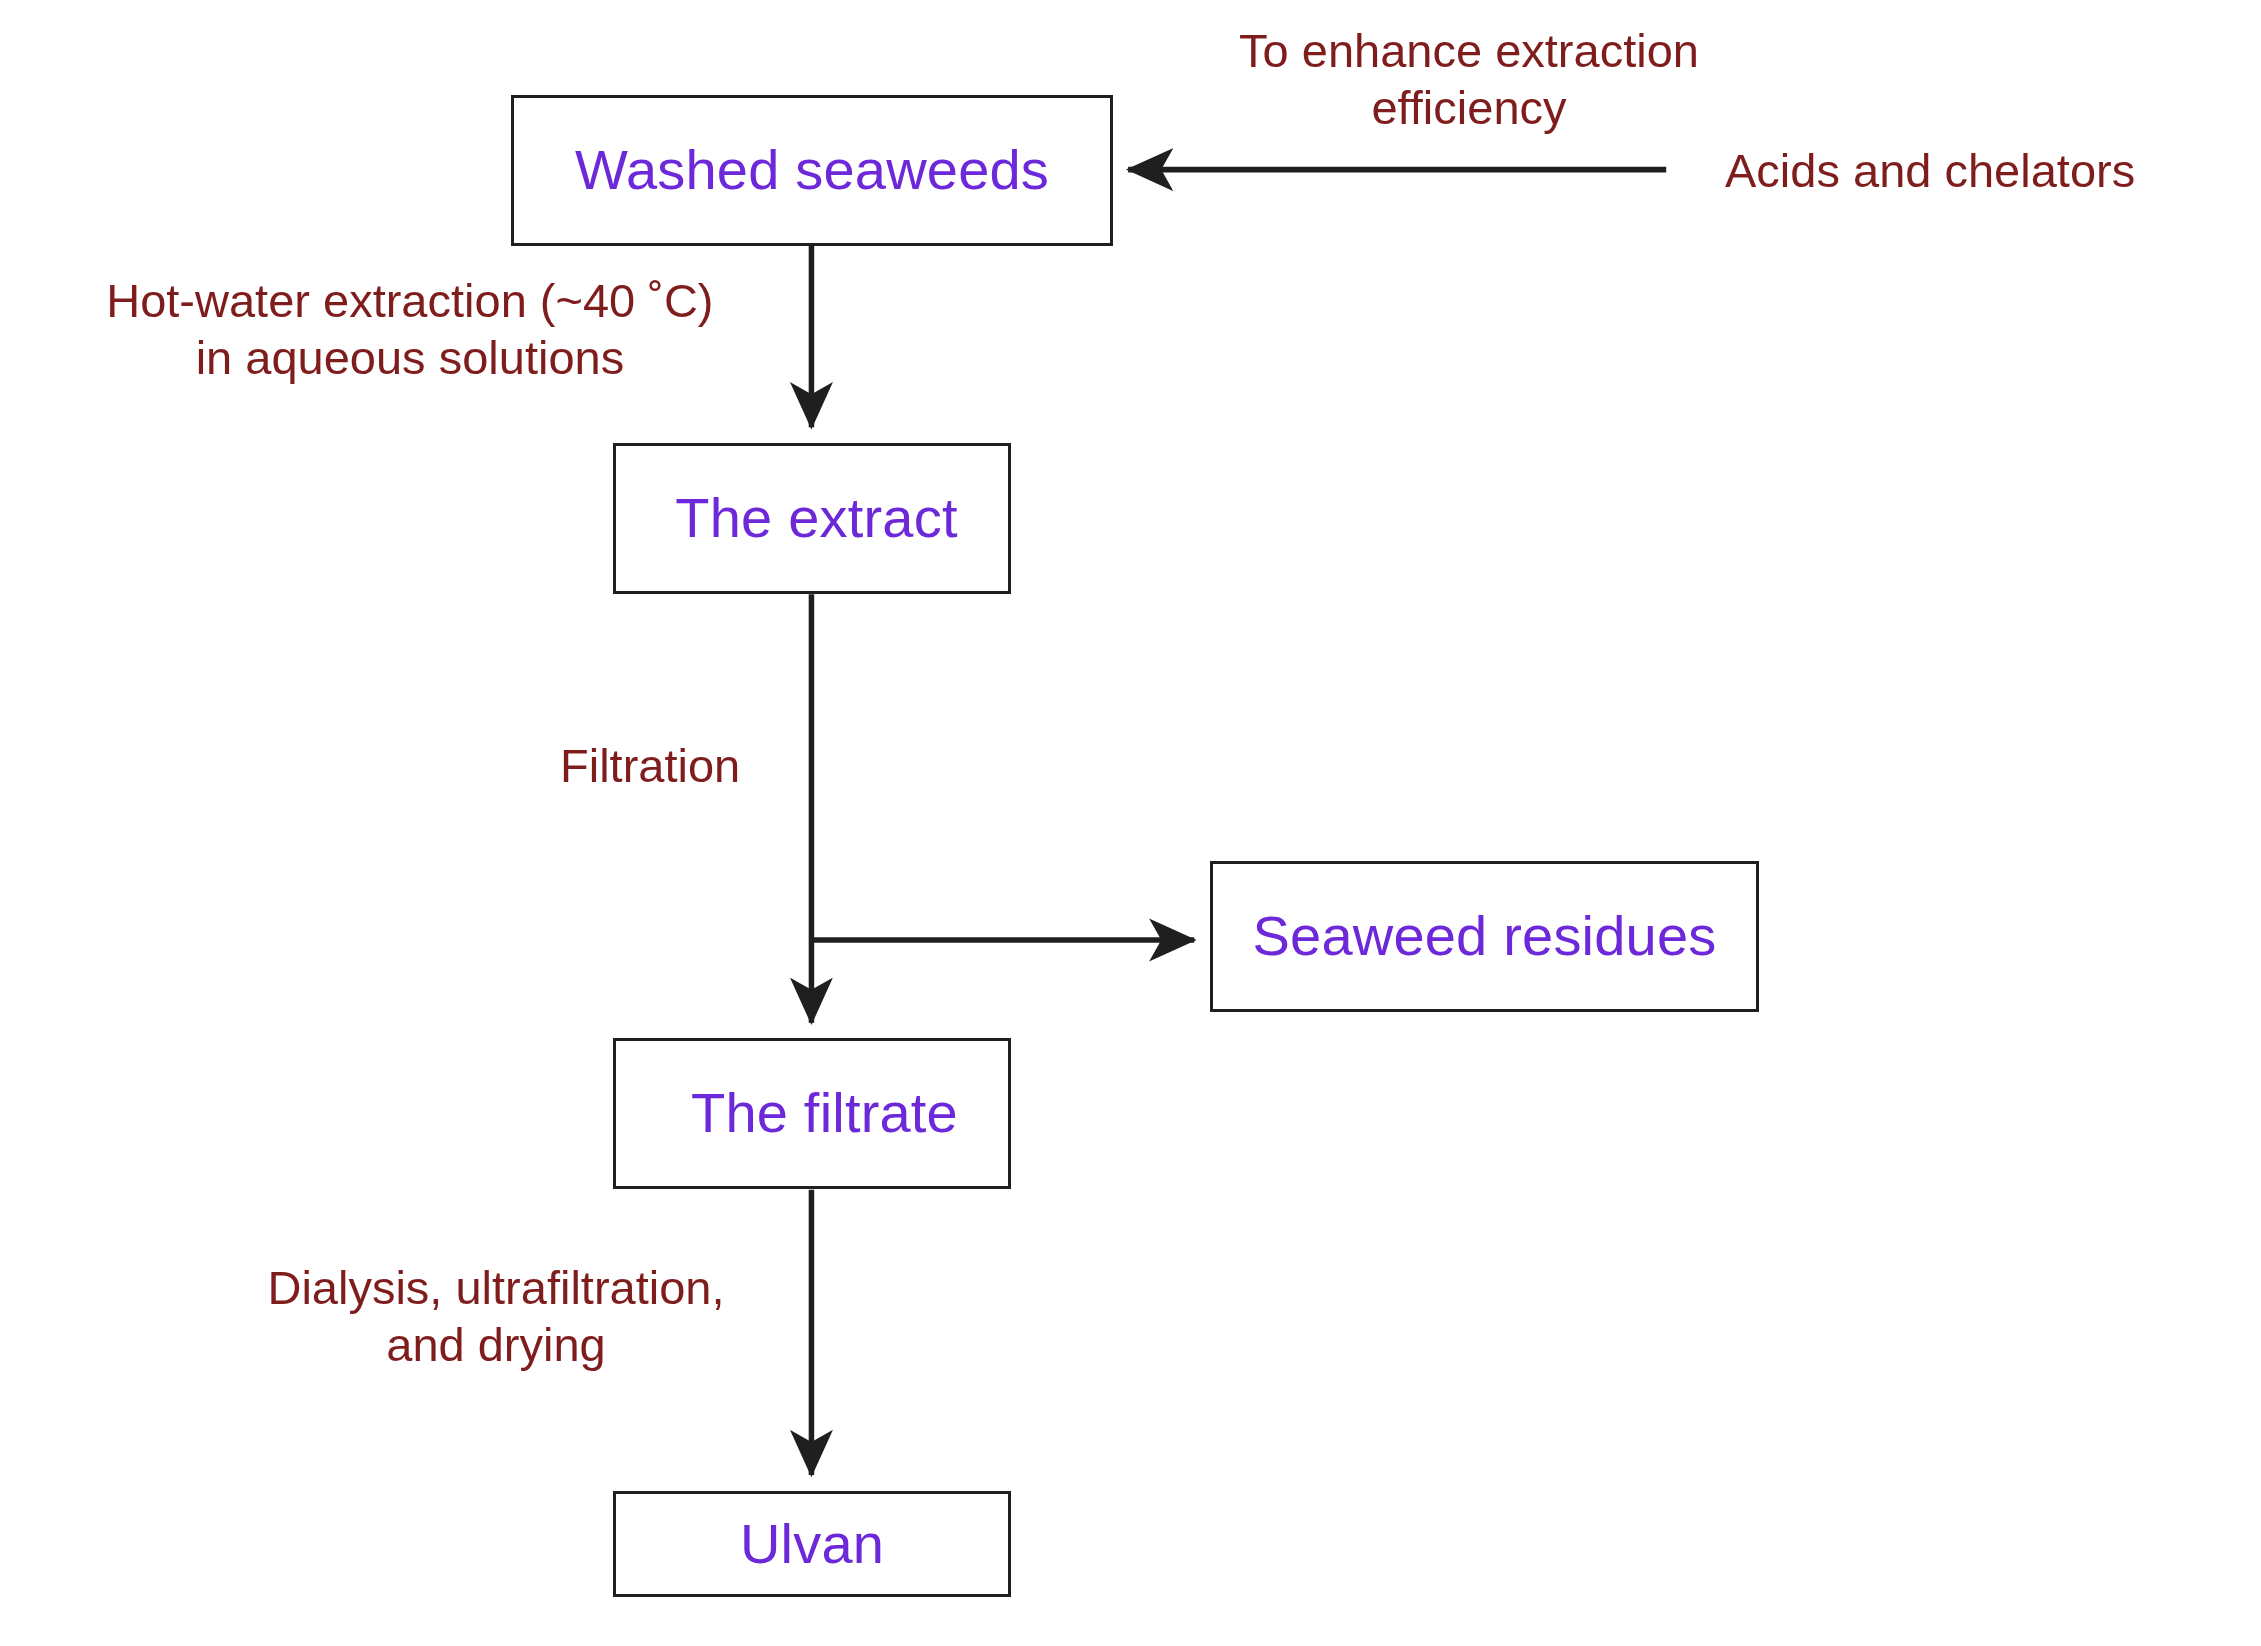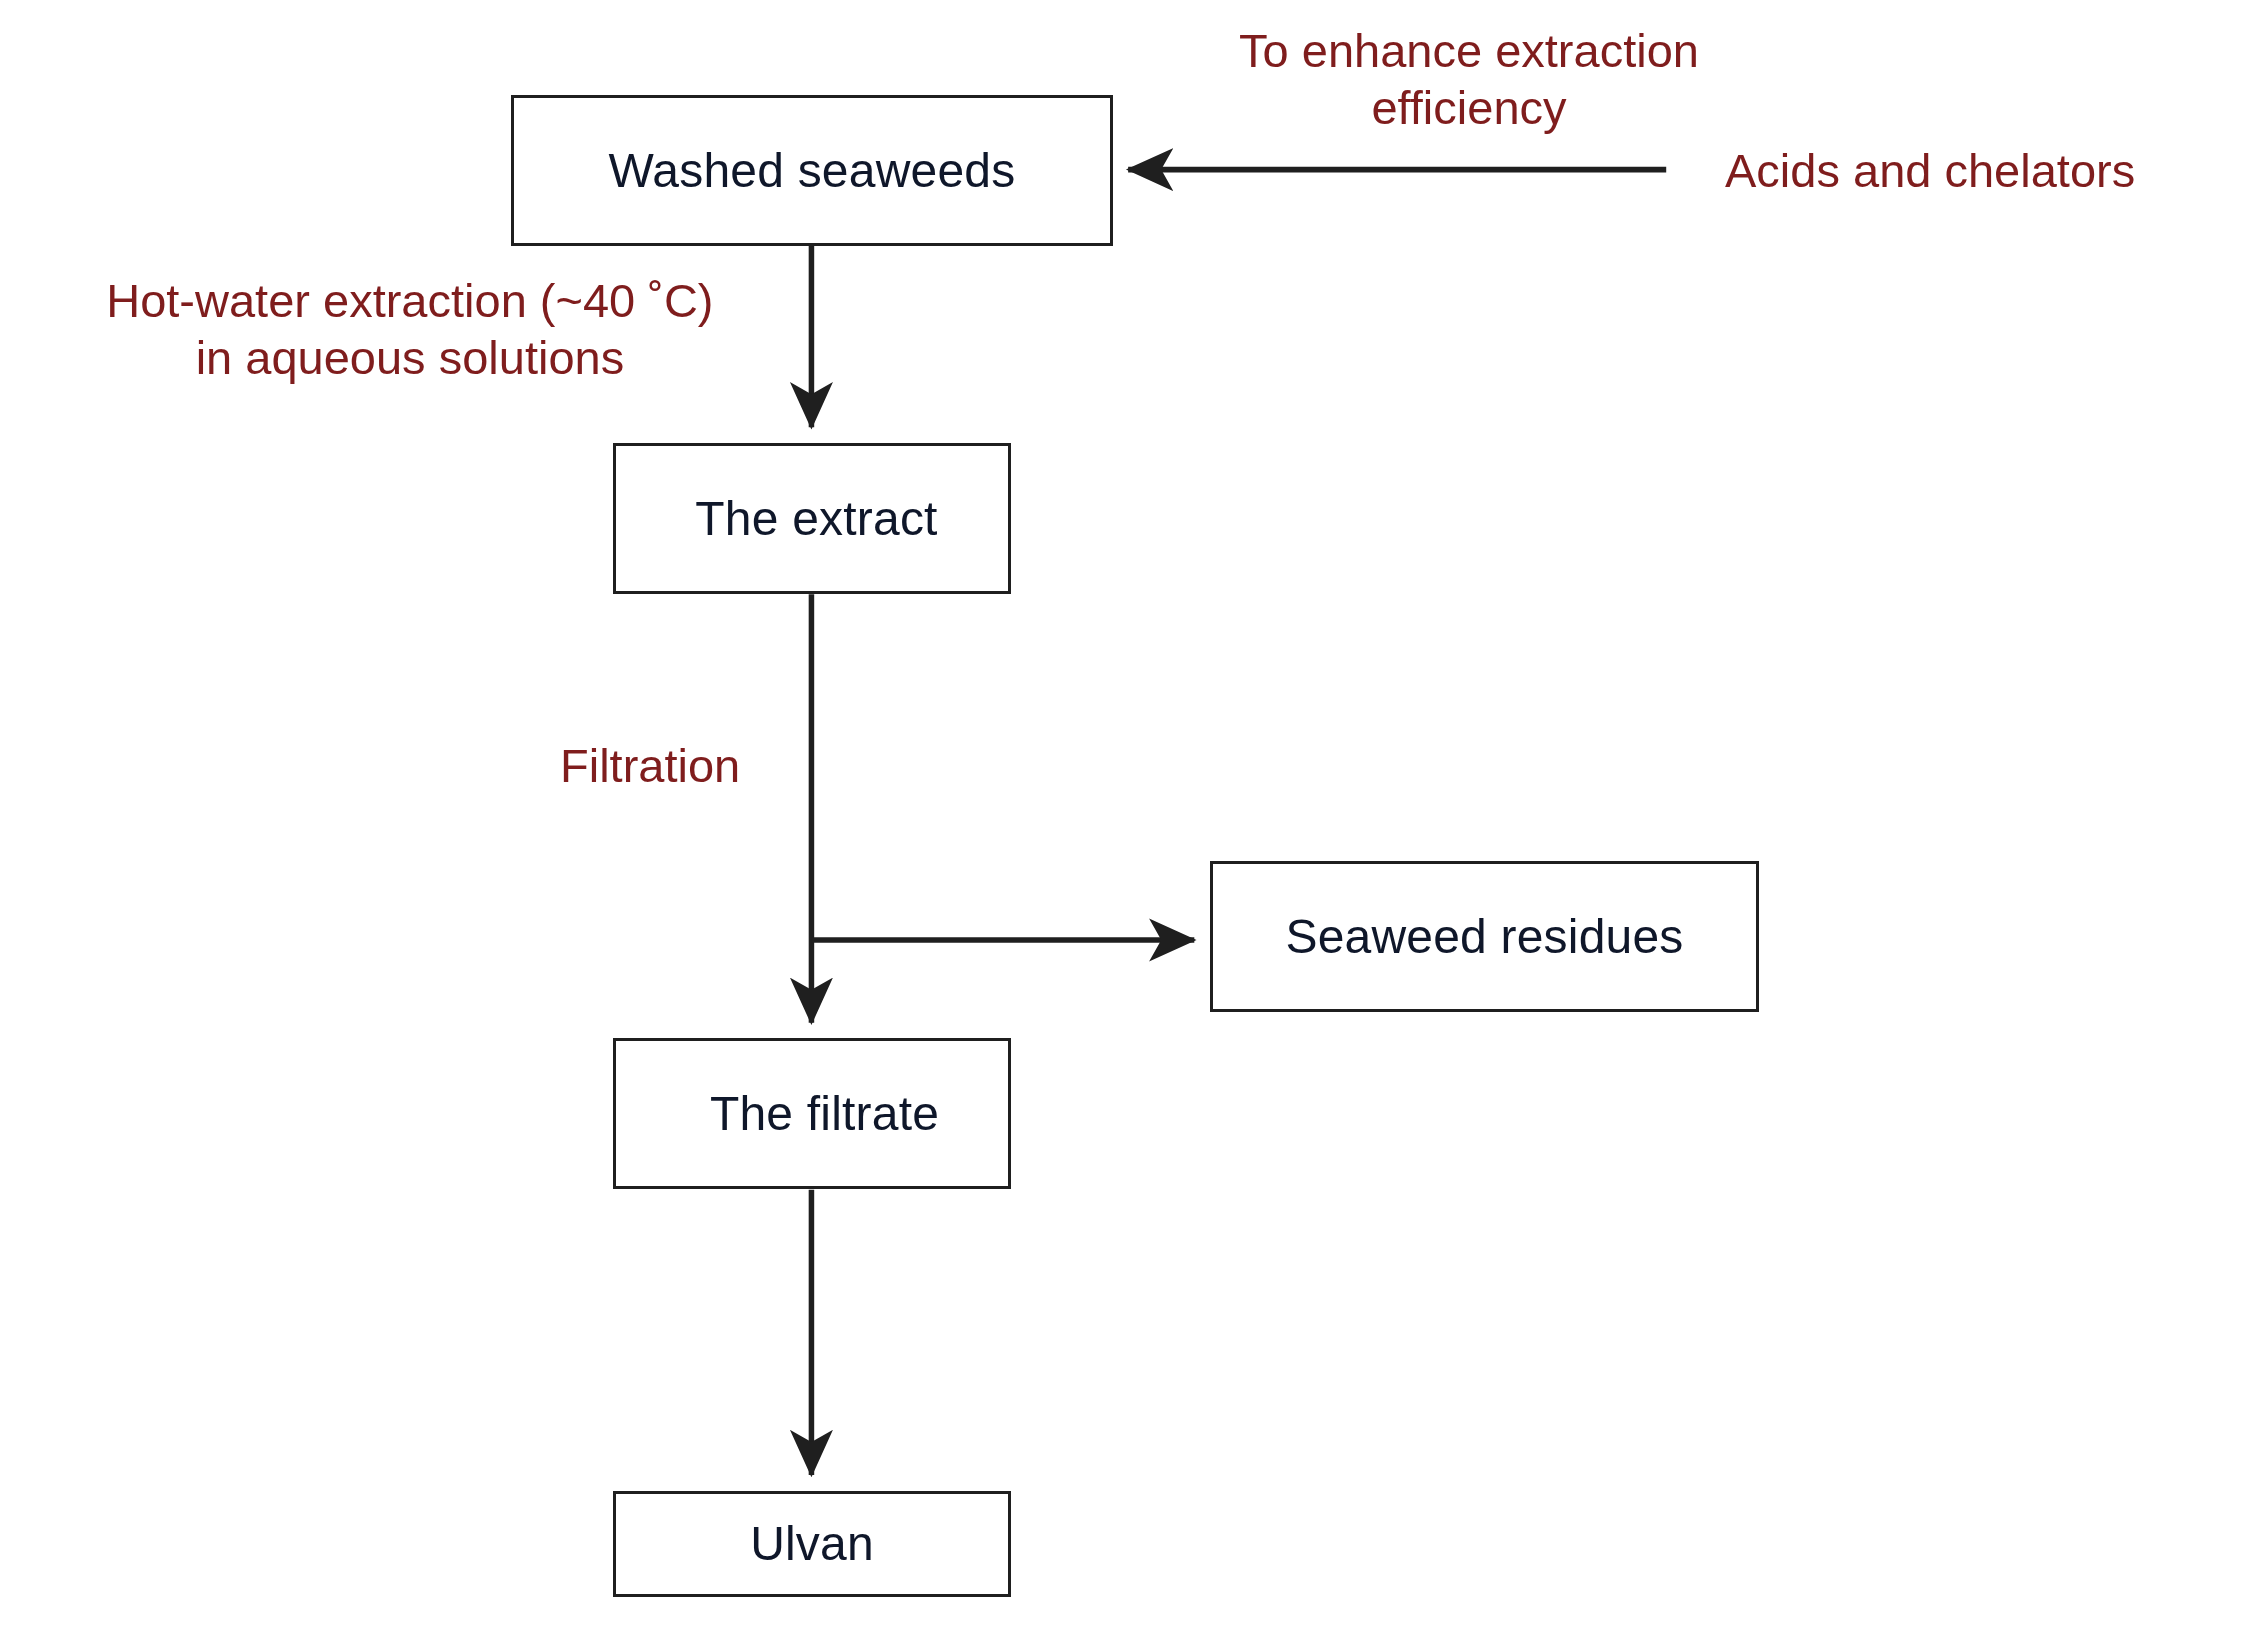--- a/index.html
+++ b/index.html
@@ -28,24 +28,24 @@
     position: absolute;
     box-sizing: border-box;
     border: 3.9px solid #1f1f1f;
     background: #ffffff;
     display: flex;
     align-items: center;
     justify-content: center;
     text-align: center;
   }
   .node-label {
-    font-size: 48px;
+    font-size: 56px;
     line-height: 1.15;
     letter-spacing: 0.2px;
-    color: #0f172a;
+    color: #6d28d9;
     white-space: nowrap;
   }
   .edge-label {
     position: absolute;
     font-size: 47px;
     line-height: 1.22;
     color: #7f1d1d;
     white-space: pre-line;
   }
   .el-center { text-align: center; }
@@ -97,15 +97,17 @@
   <div class="edge-label el-left" style="left:1725px; top:142px; width:520px;">Acids and chelators</div>
 
   <div class="edge-label el-center" style="left:1158px; top:22px; width:622px;">To enhance extraction
 efficiency</div>
 
   <div class="edge-label el-center" style="left:7.9px; top:272px; width:804px;">Hot-water extraction (~40 ˚C)
 in aqueous solutions</div>
 
   <div class="edge-label el-left" style="left:552px; top:737px; width:268px;margin-left:8px;">Filtration</div>
 
+  <div class="edge-label el-center" style="left:181px; top:1259px; width:630px;">Dialysis, ultrafiltration,
+and drying</div>
 
 </div>
 
 
 </body></html>

